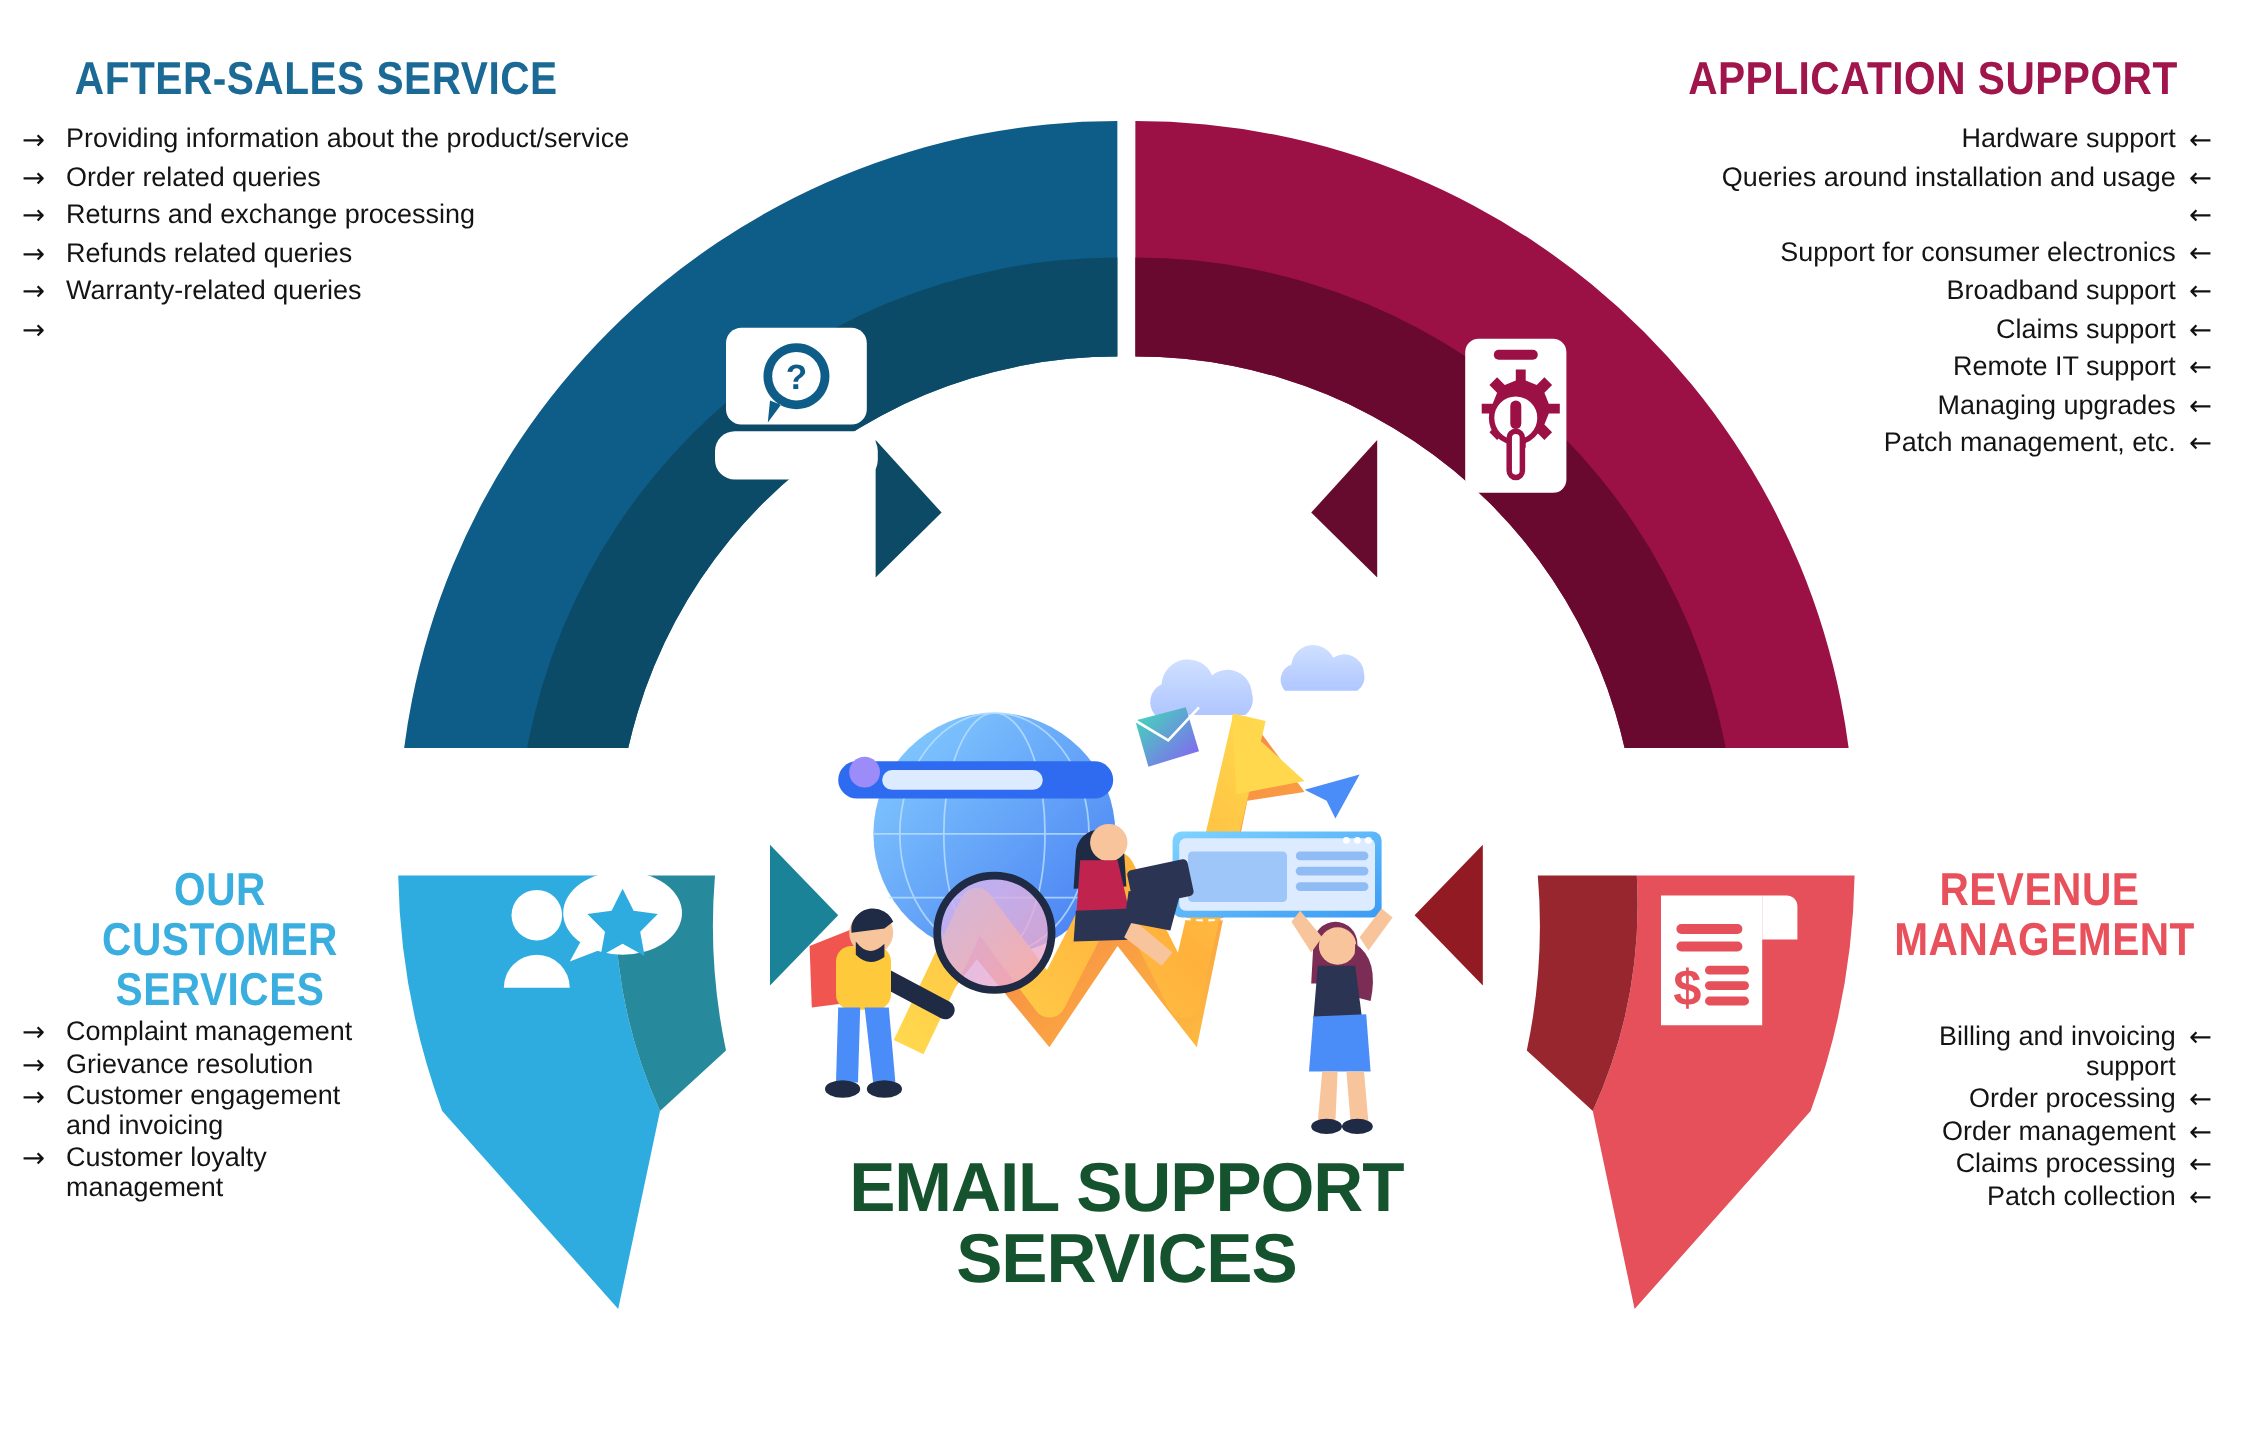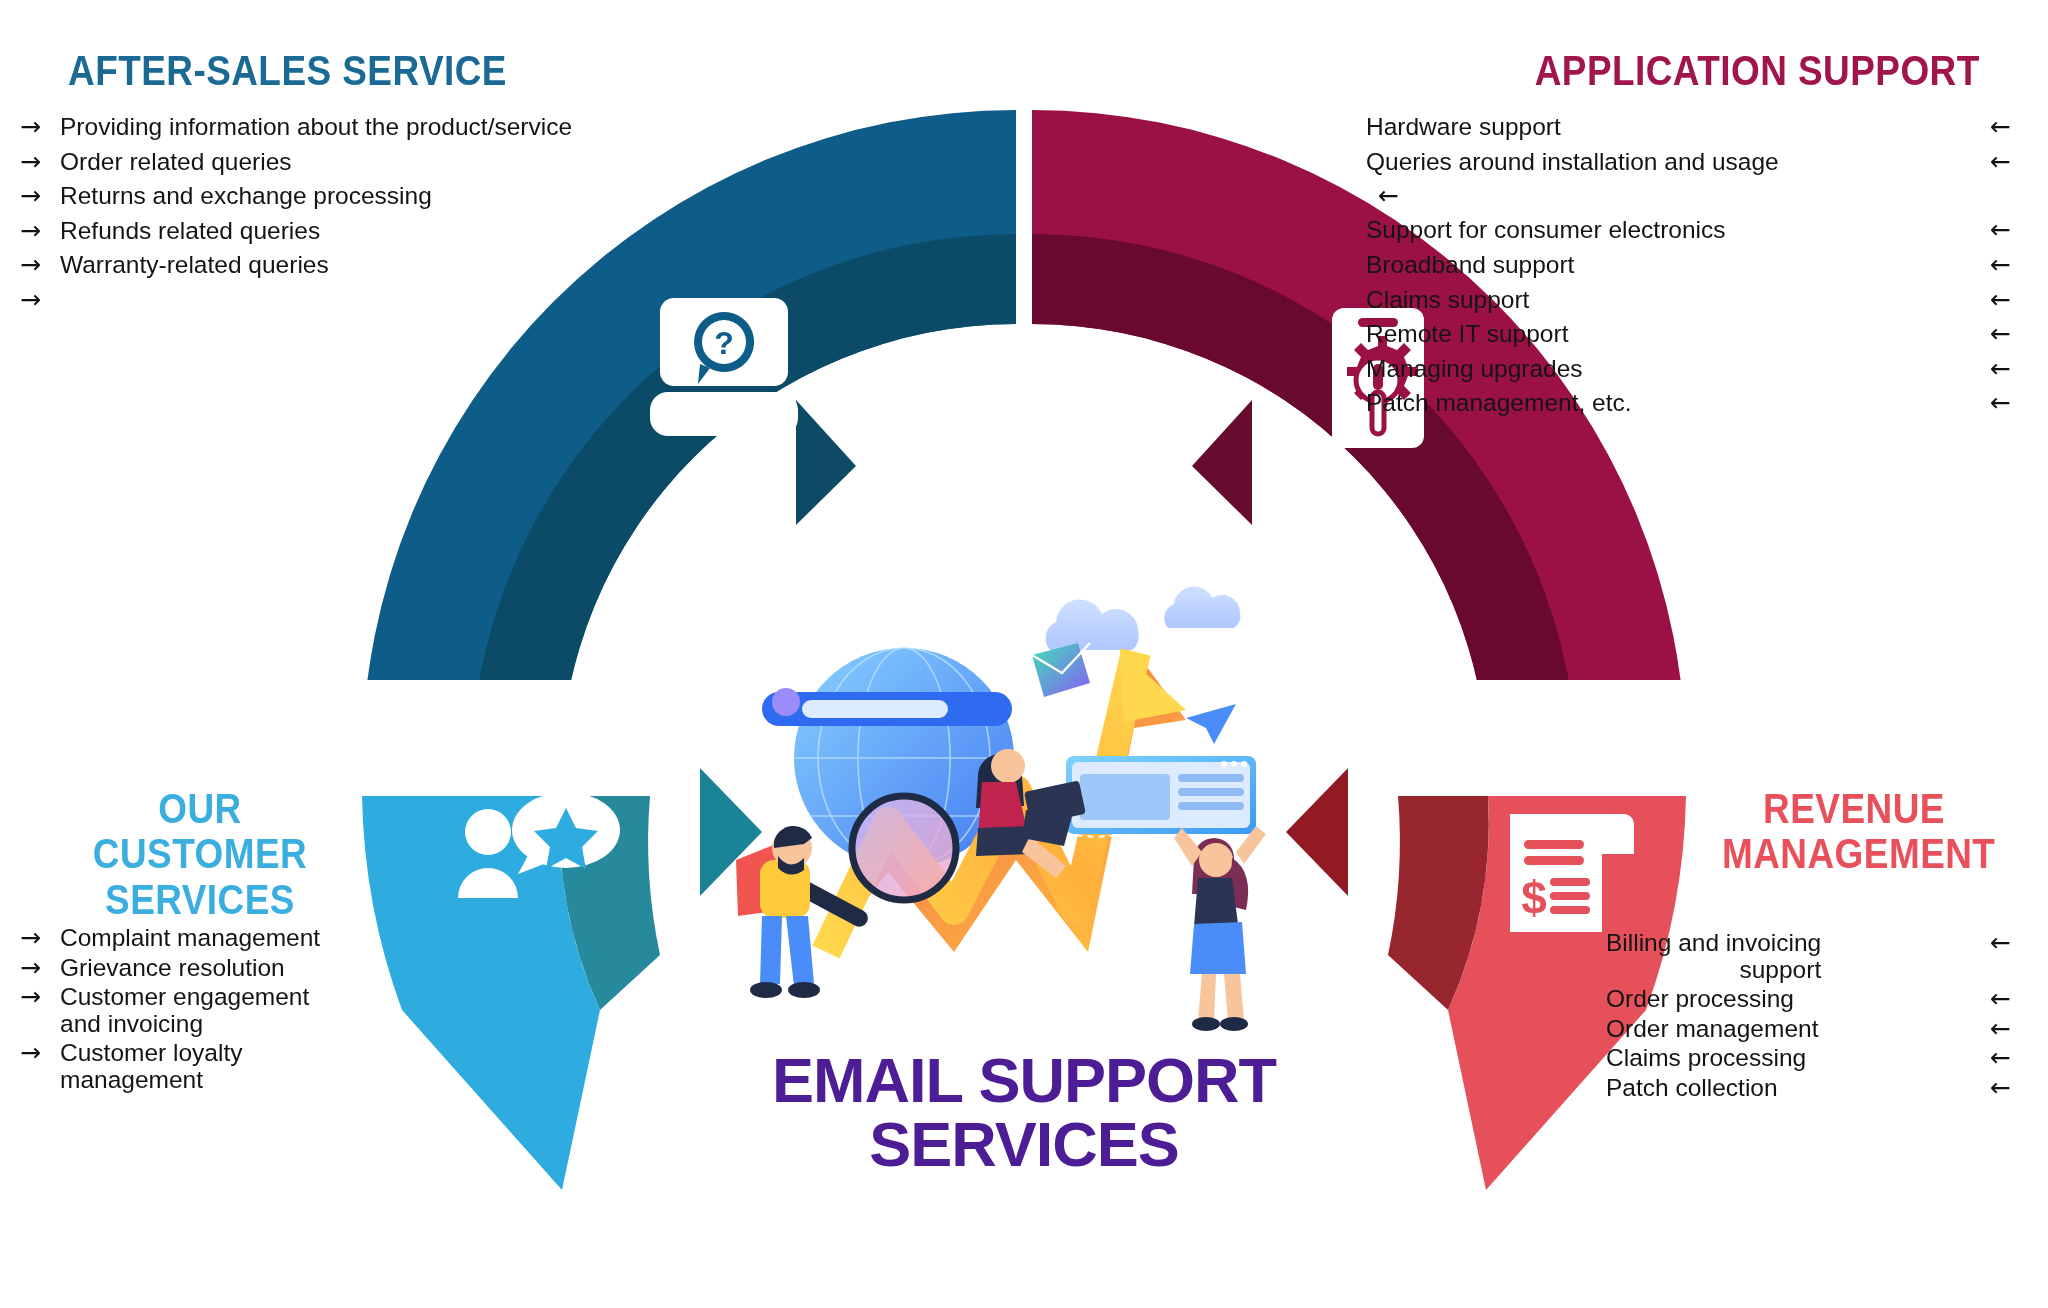--- a/index.html
+++ b/index.html
@@ -24,21 +24,21 @@
   }
   .h-tl{position:absolute;left:68px;top:48px;color:#1B6A96;transform-origin:left top;}
   .h-tr{position:absolute;right:68px;top:48px;color:#A0154B;transform-origin:right top;text-align:right;}
   .h-bl{position:absolute;left:68px;top:786px;color:#3BAEE0;transform-origin:left top;width:300px;text-align:center;}
   .h-br{position:absolute;right:62px;top:786px;color:#E8505B;transform-origin:right top;width:300px;text-align:center;}
 
   
   .list{position:absolute;margin:0;padding:0;list-style:none;
         font-size:24.5px;color:#141414;line-height:1.085;}
   .list li{display:flex;align-items:flex-start;margin-bottom:8px;}
-  .list.right li{justify-content:space-between;}
+  .list.right li{justify-content:flex-end;}
   .arrow{
     flex:0 0 auto;width:36px;font-size:25px;line-height:1.05;color:#111;
     font-family:"DejaVu Sans",sans-serif;
   }
   .list.left .arrow{margin-right:4px;}
   .list.right .arrow{margin-left:12px;}
   .litxt{display:block;}
   .list.right .litxt{text-align:right;}
 
   #list-after-sales{left:20px;top:114px;width:620px;}
@@ -46,21 +46,21 @@
   #list-app-support{right:22px;top:114px;width:660px;}
   #list-app-support li{margin-bottom:8px;}
   #list-customer{left:20px;top:925px;width:420px;}
   #list-customer li{margin-bottom:3px;}
   #list-revenue{right:22px;top:930px;width:420px;}
   #list-revenue li{margin-bottom:3px;}
 
   
   .center-title{
     position:absolute;left:50%;top:1048px;transform:translateX(-50%);
-    text-align:center;color:#4c1d95;font-weight:bold;
+    text-align:center;color:#14532d;font-weight:bold;
     font-size:63px;line-height:1.02;letter-spacing:-1px;
     font-family:"Liberation Sans",sans-serif;
     white-space:pre-line;
     width:900px;
   }
   svg{display:block;}
   .ring-svg{position:absolute;left:0;top:0;}
   .illus{position:absolute;left:716px;top:560px;}
 </style>
 </head>

